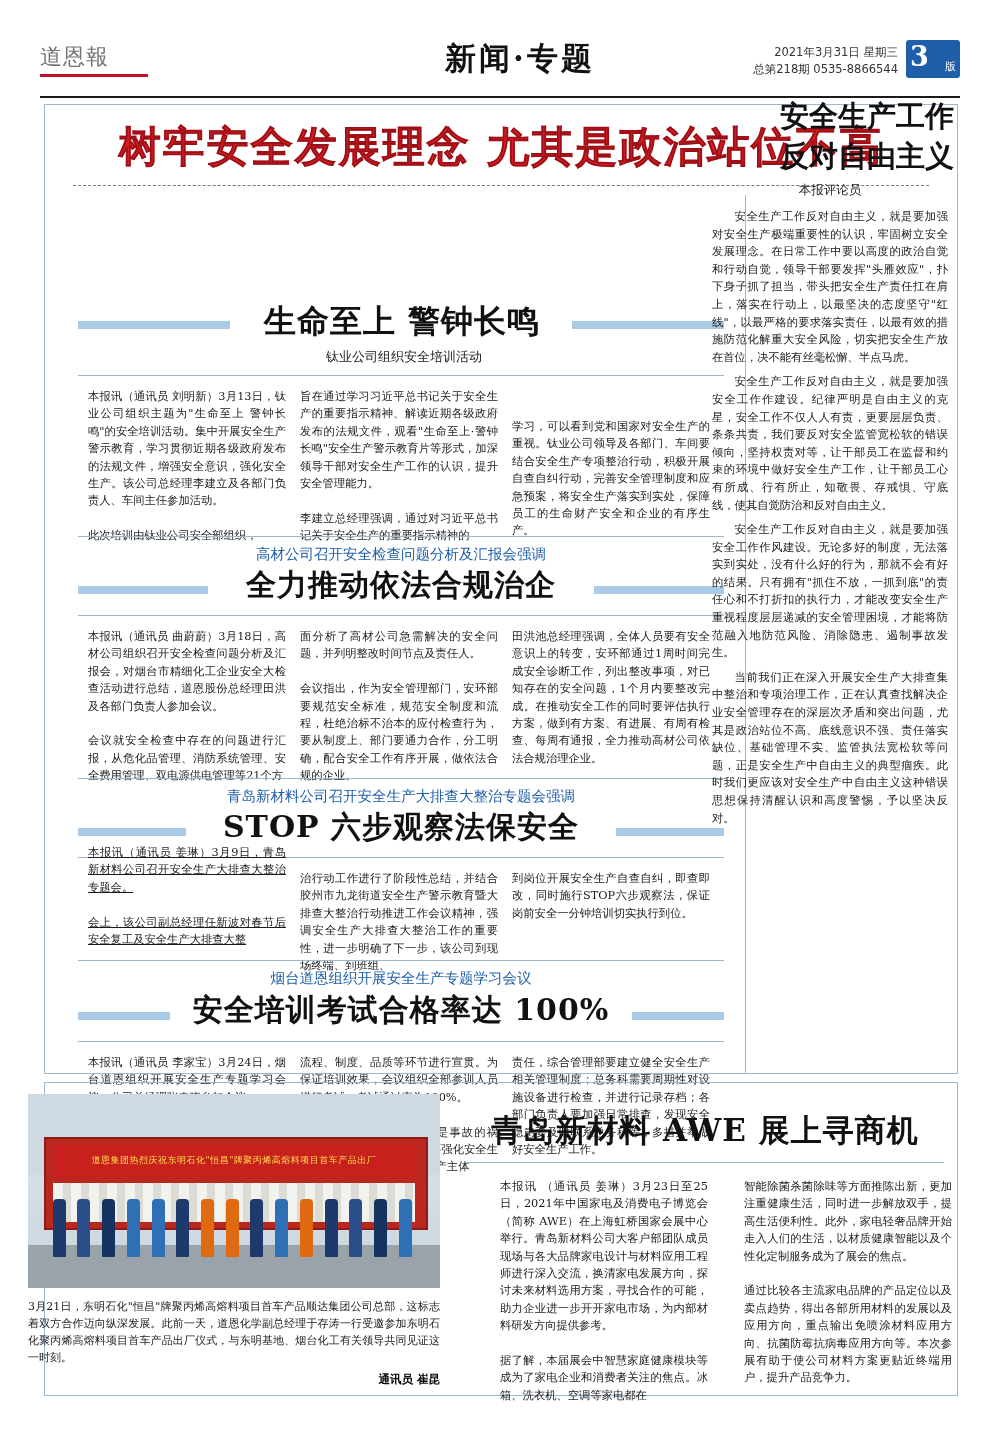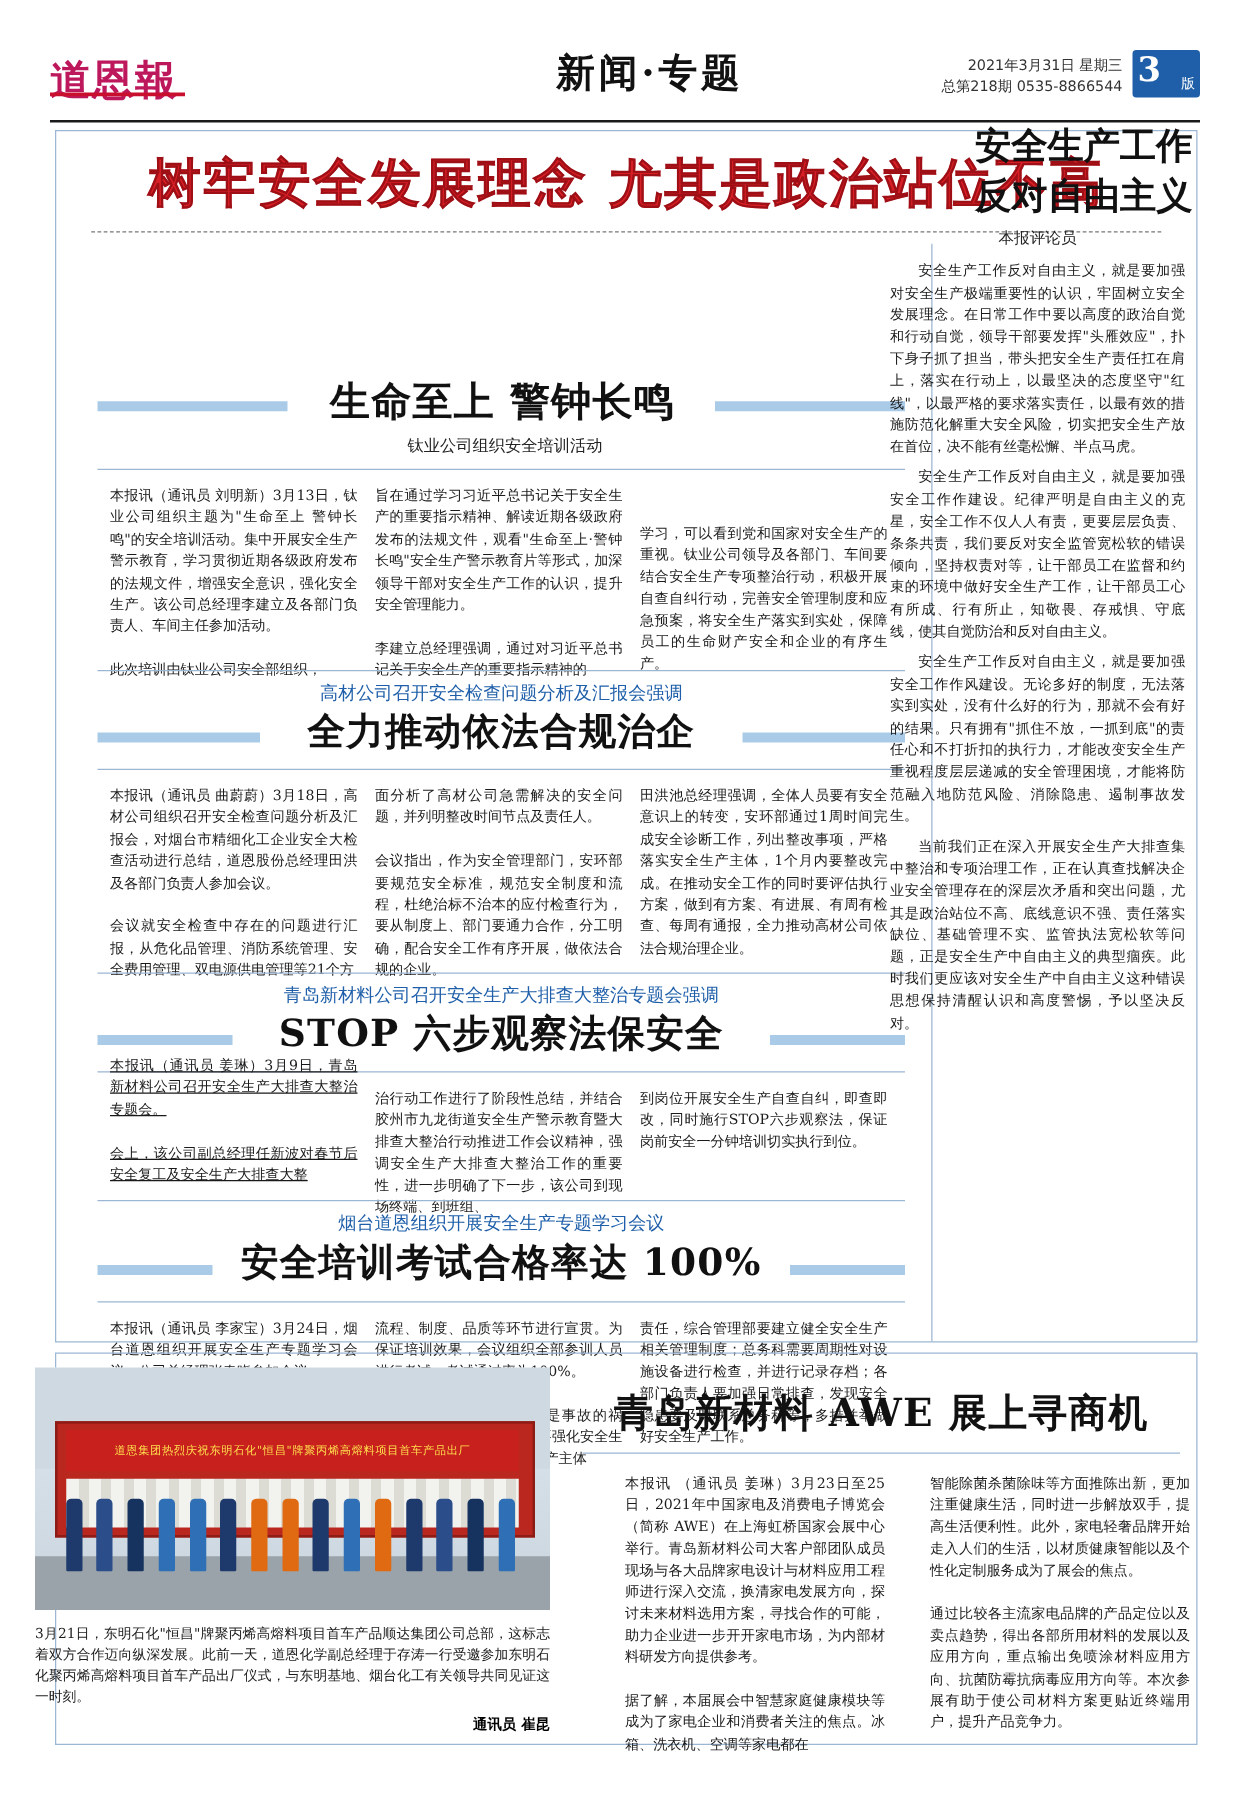--- a/index.html
+++ b/index.html
@@ -25,23 +25,23 @@
   
   .masthead {
     position: absolute;
     left: 40px; top: 38px;
     width: 920px; height: 58px;
   }
   .paper-logo {
     position: absolute;
     left: 0; top: 4px;
     font-family: "DejaVu Serif", "Liberation Serif", serif;
-    font-weight: bold;
-    font-size: 33px;
-    color: #be185d;
+    font-weight: normal;
+    font-size: 22px;
+    color: #737373;
     letter-spacing: 1px;
   }
   .logo-underline {
     position: absolute;
     left: 0; top: 36px;
     width: 108px; height: 3px;
     background: #c8102e;
   }
   .section-title {
     position: absolute;
@@ -315,21 +315,21 @@
   <div class="hl-bar-l" style="left:78px; top:586px; width:130px;"></div>
   <div class="hl-bar-r" style="left:594px; top:586px; width:130px;"></div>
   <div class="headline" style="position:absolute; left:208px; top:565px; width:386px; font-size:30px;">全力推动依法合规治企</div>
   <div class="rulefull" style="left:78px; top:615px; width:646px;"></div>
   <div class="body-col" style="left:88px; top:628px; width:198px; white-space:pre-wrap;">本报讯（通讯员 曲蔚蔚）3月18日，高材公司组织召开安全检查问题分析及汇报会，对烟台市精细化工企业安全大检查活动进行总结，道恩股份总经理田洪及各部门负责人参加会议。
 
 会议就安全检查中存在的问题进行汇报，从危化品管理、消防系统管理、安全费用管理、双电源供电管理等21个方</div>
   <div class="body-col" style="left:300px; top:628px; width:198px; white-space:pre-wrap;">面分析了高材公司急需解决的安全问题，并列明整改时间节点及责任人。
 
 会议指出，作为安全管理部门，安环部要规范安全标准，规范安全制度和流程，杜绝治标不治本的应付检查行为，要从制度上、部门要通力合作，分工明确，配合安全工作有序开展，做依法合规的企业。</div>
-  <div class="body-col" style="left:512px; top:628px; width:198px; white-space:pre-wrap;">田洪池总经理强调，全体人员要有安全意识上的转变，安环部通过1周时间完成安全诊断工作，列出整改事项，严格落实安全生产主体，1个月内要整改完成。在推动安全工作的同时要评估执行方案，做到有方案、有进展、有周有检查、每周有通报，全力推动高材公司依法合规治理企业。</div>
+  <div class="body-col" style="left:512px; top:628px; width:198px; white-space:pre-wrap;">田洪池总经理强调，全体人员要有安全意识上的转变，安环部通过1周时间完成安全诊断工作，列出整改事项，对已知存在的安全问题，1个月内要整改完成。在推动安全工作的同时要评估执行方案，做到有方案、有进展、有周有检查、每周有通报，全力推动高材公司依法合规治理企业。</div>
 
   <div class="rulefull" style="left:78px; top:778px; width:646px;"></div>
   <div class="shoulder" style="position:absolute; left:78px; top:787px; width:646px;">青岛新材料公司召开安全生产大排查大整治专题会强调</div>
   <div class="hl-bar-l" style="left:78px; top:828px; width:108px;"></div>
   <div class="hl-bar-r" style="left:616px; top:828px; width:108px;"></div>
   <div class="headline" style="position:absolute; left:186px; top:807px; width:430px; font-size:30px;">STOP 六步观察法保安全</div>
   <div class="rulefull" style="left:78px; top:857px; width:646px;"></div>
   <div class="body-col" style="left:88px; top:844px; width:198px; white-space:pre-wrap;text-decoration:underline;">本报讯（通讯员 姜琳）3月9日，青岛新材料公司召开安全生产大排查大整治专题会。
 
 会上，该公司副总经理任新波对春节后安全复工及安全生产大排查大整</div>

